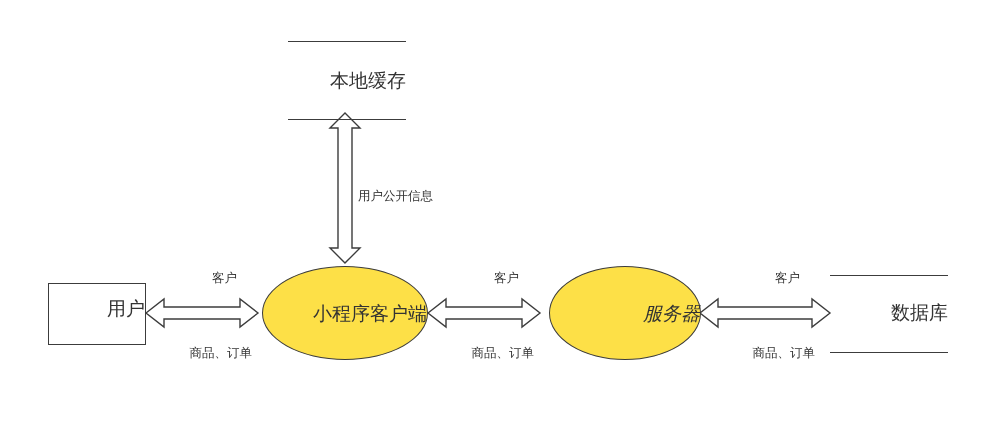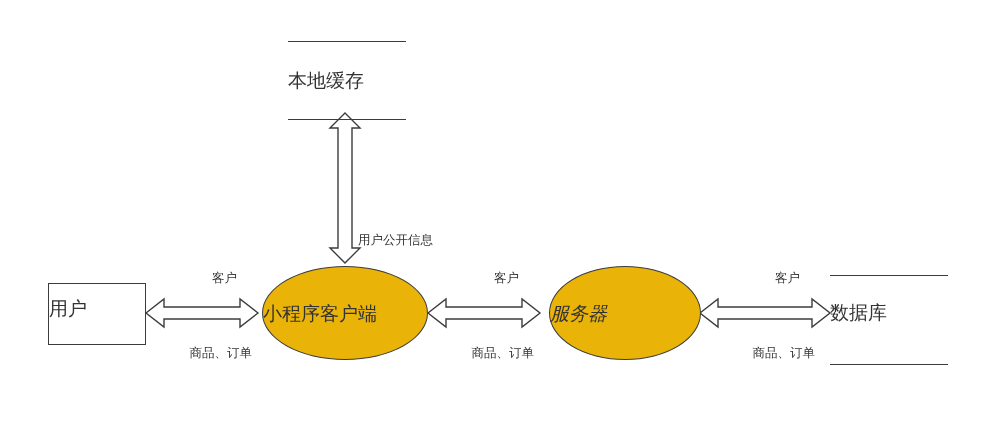--- a/index.html
+++ b/index.html
@@ -44,41 +44,41 @@
     position: absolute;
     border: 1.4px solid #3c3c3c;
     background: #ffffff;
     box-sizing: border-box;
   }
   
   .ellipse-node {
     position: absolute;
     border: 1.4px solid #3c3c3c;
     border-radius: 50%;
-    background: #eab308;
+    background: #fde047;
     box-sizing: border-box;
   }
   
   .lines-node {
     position: absolute;
   }
   .lines-node .hline {
     position: absolute;
     left: 0;
     width: 100%;
     height: 0;
     border-top: 1.4px solid #3c3c3c;
   }
   .lines-node .hline.top { top: 0; }
   .lines-node .hline.bottom { bottom: 0; }
   .centered-text {
     position: absolute;
     left: 0;
     width: 100%;
-    text-align: left;
+    text-align: right;
   }
 </style>
 </head>
 <body>
 
 <svg id="diagram" viewBox="0 0 996 433" xmlns="http://www.w3.org/2000/svg">
   <g fill="none" stroke="#3c3c3c" stroke-width="1.4" stroke-linejoin="miter">
 
     <path d="M 330,128 L 345,113 L 360,128 L 352,128 L 352,248 L 360,248 L 345,263 L 330,248 L 338,248 L 338,128 Z" fill="#ffffff" stroke="#3c3c3c" stroke-width="1.4"></path>
 
@@ -101,27 +101,27 @@
 </div>
 
 <div class="ellipse-node" style="left:262px; top:266px; width:166px; height:94px;">
   <div class="node-label centered-text" style="top:37px;">小程序客户端</div>
 </div>
 
 <div class="ellipse-node" style="left:549px; top:266px; width:152px; height:94px;font-style:italic;">
   <div class="node-label centered-text" style="top:37px;">服务器</div>
 </div>
 
-<div class="lines-node" style="left:830px; top:275px; width:118px; height:90px;">
+<div class="lines-node" style="left:830px; top:275px; width:118px; height:78px;">
   <div class="hline top"></div>
   <div class="hline bottom"></div>
   <div class="node-label centered-text" style="top:28px;">数据库</div>
 </div>
 
-<div class="edge-label" style="left:358px; top:190px; width:120px; text-align:left;margin-top:44px;">用户公开信息</div>
+<div class="edge-label" style="left:358px; top:190px; width:120px; text-align:left;">用户公开信息</div>
 
 <div class="edge-label" style="left:167px; top:272px; width:70px;">客户</div>
 <div class="edge-label" style="left:152px; top:347px; width:100px;">商品、订单</div>
 
 <div class="edge-label" style="left:449px; top:272px; width:70px;">客户</div>
 <div class="edge-label" style="left:434px; top:347px; width:100px;">商品、订单</div>
 
 <div class="edge-label" style="left:730px; top:272px; width:70px;">客户</div>
 <div class="edge-label" style="left:715px; top:347px; width:100px;">商品、订单</div>
 

